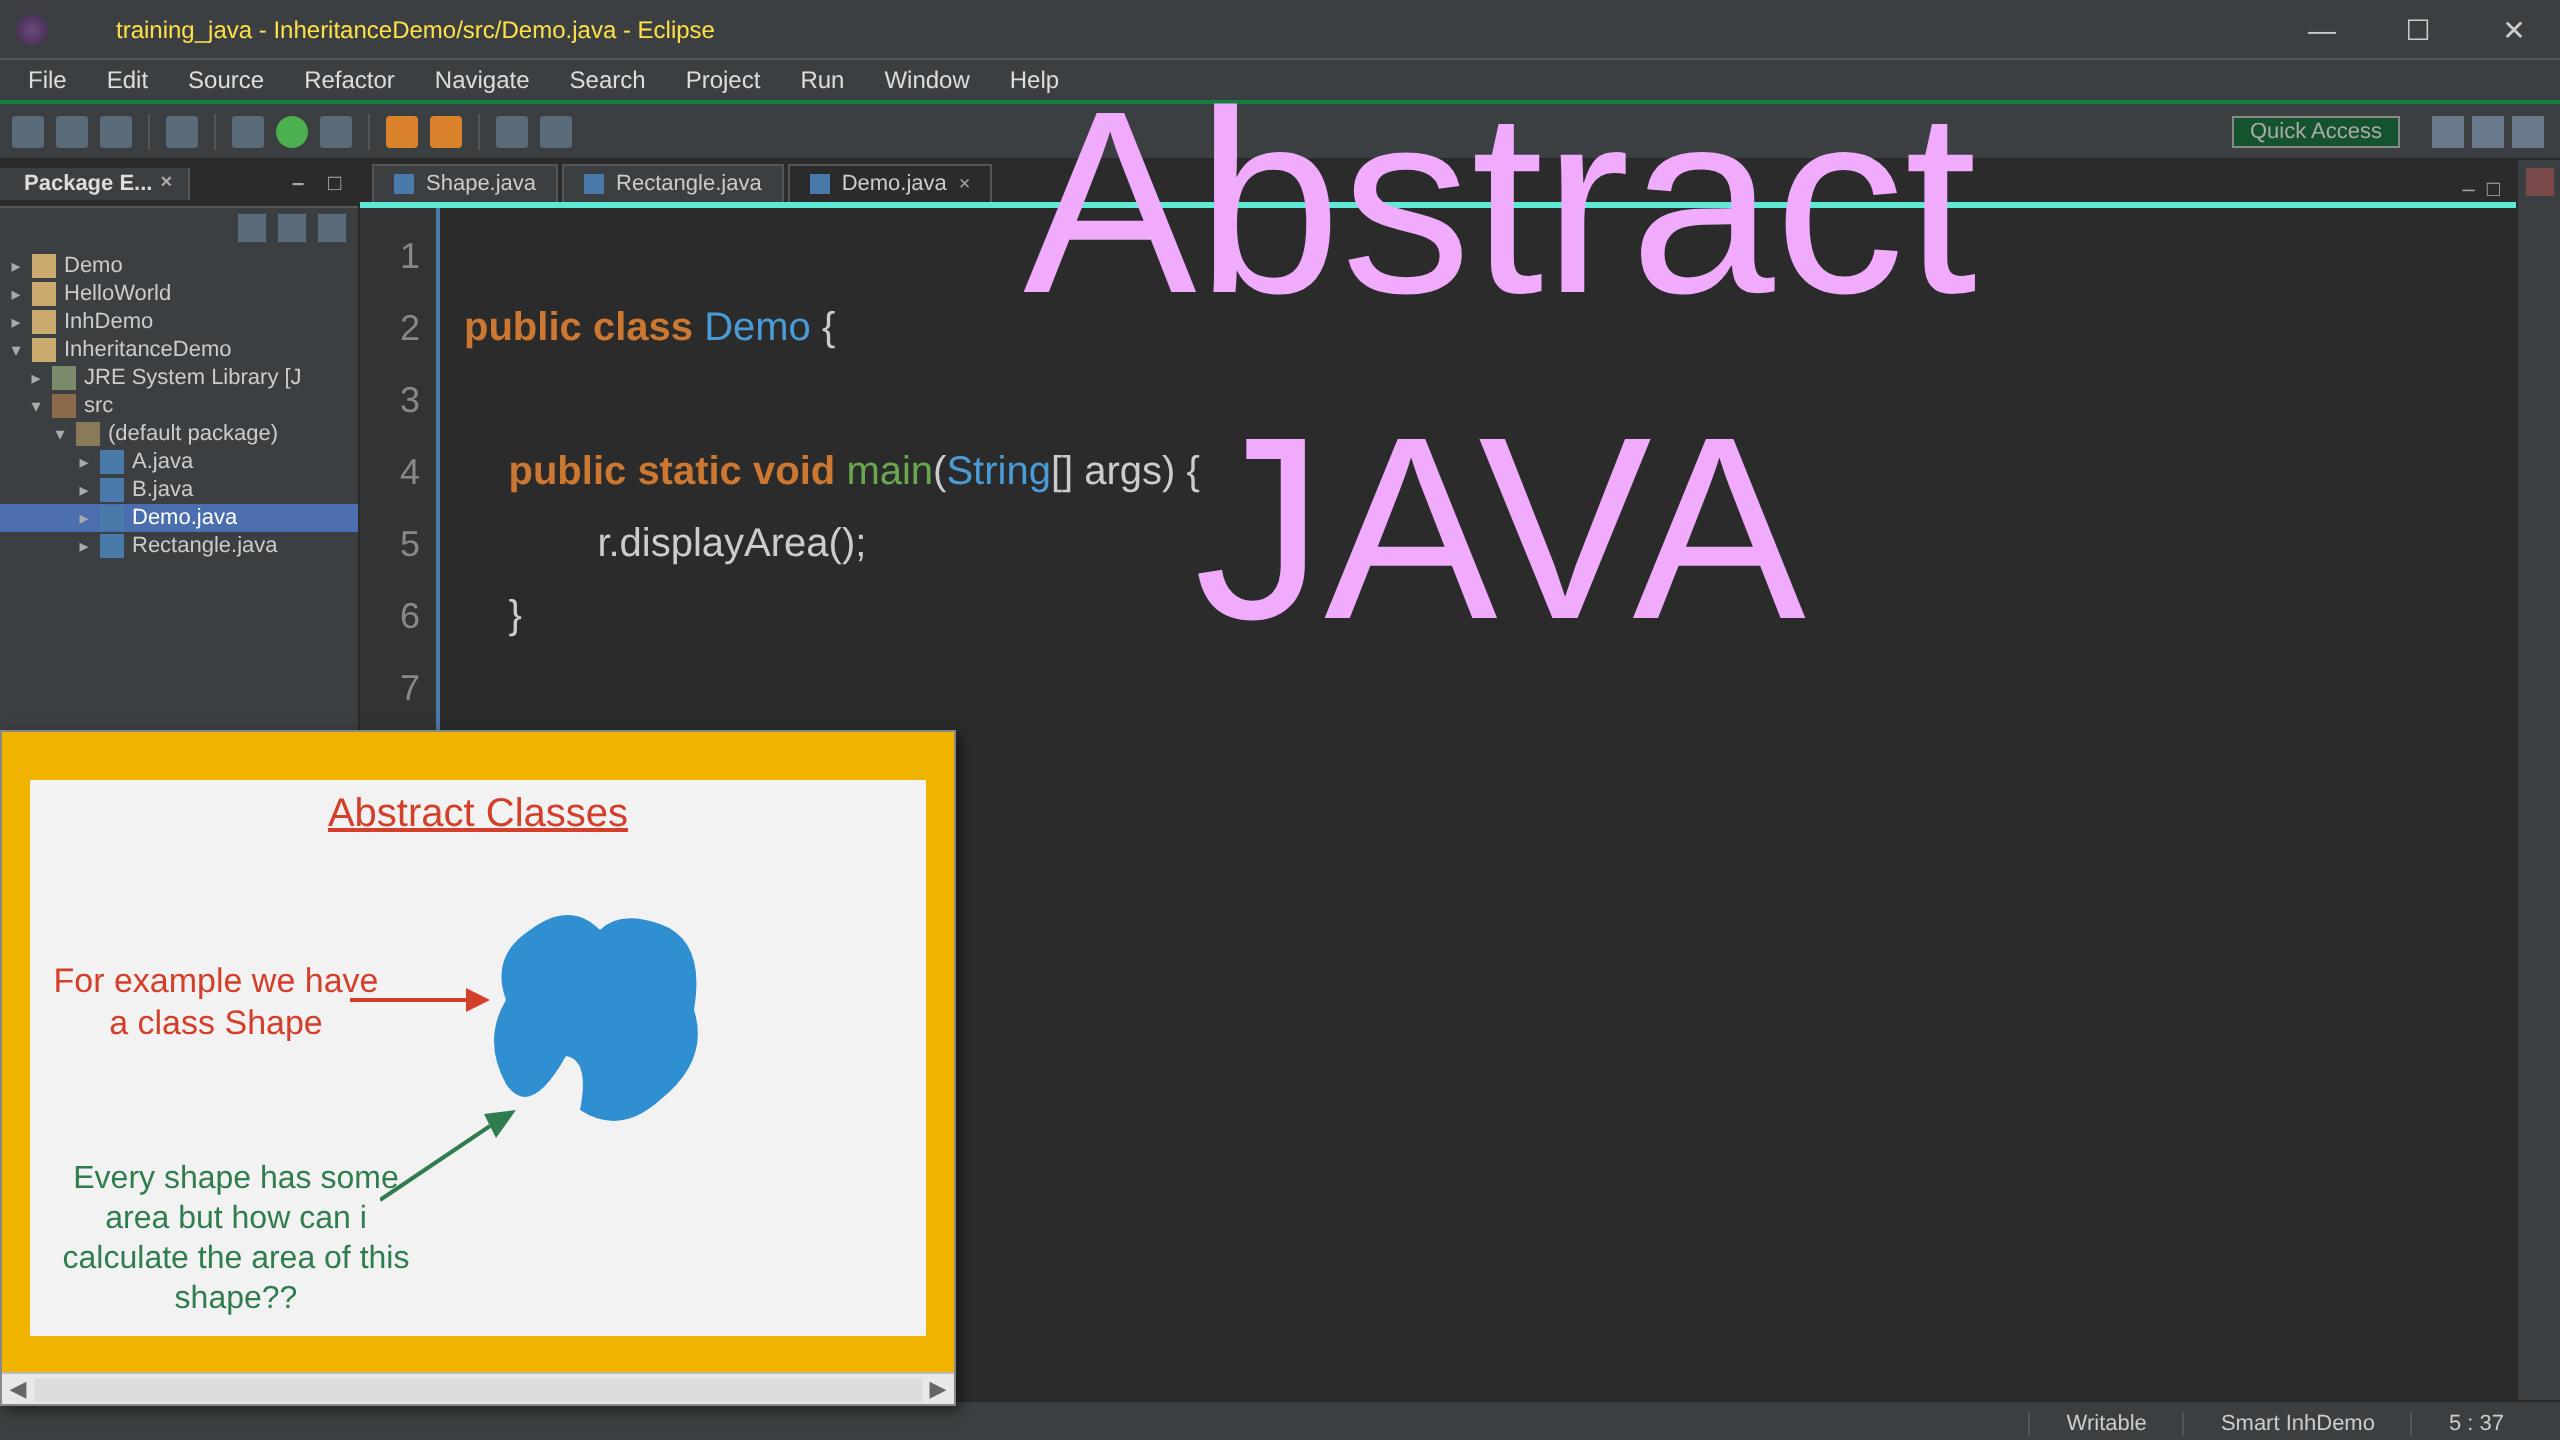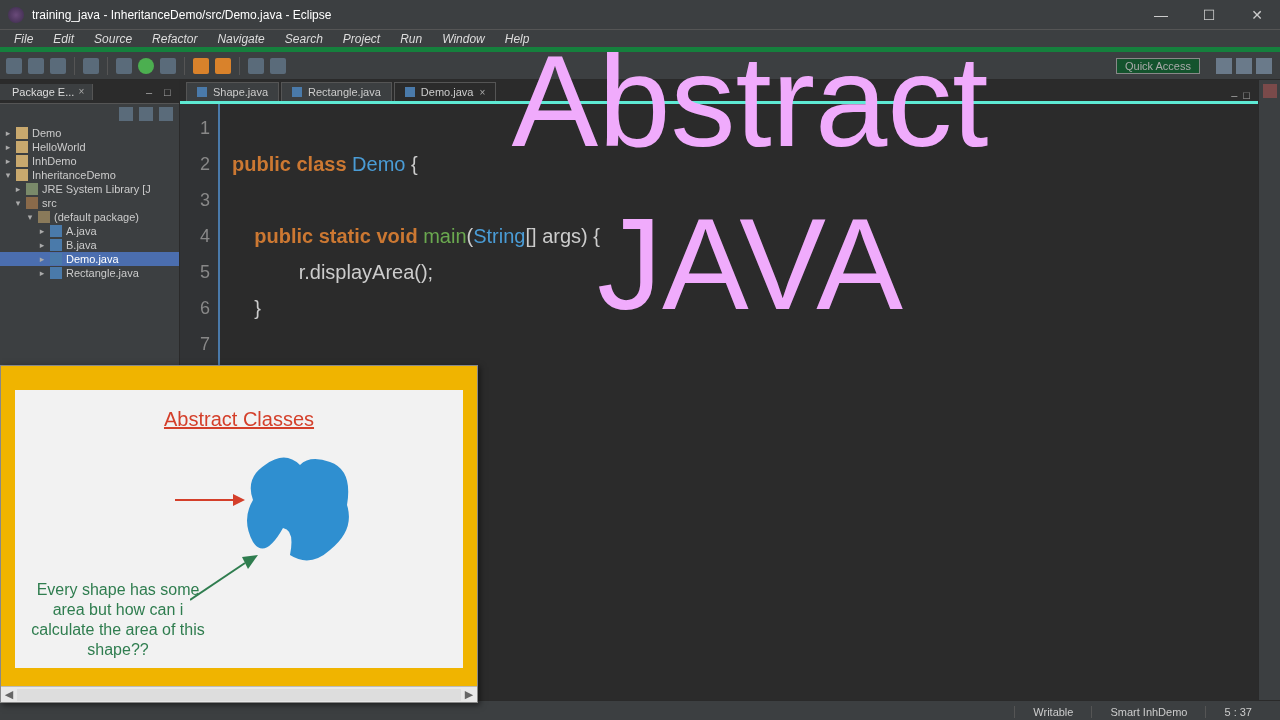--- a/index.html
+++ b/index.html
@@ -1,34 +1,34 @@
 <!DOCTYPE html>
 <html><head>
 <meta charset="utf-8">
 <style>
 * { margin: 0; padding: 0; box-sizing: border-box; font-family: "Segoe UI", Tahoma, sans-serif; }
 body { width: 1280px; height: 720px; background: #2b2b2b; color: #ccc; overflow: hidden; position: relative; }
 .titlebar { height: 30px; background: #3c3f41; display: flex; align-items: center; padding: 0 8px; border-bottom: 1px solid #555; }
 .titlebar .eclipse-icon { width: 16px; height: 16px; border-radius: 50%; background: radial-gradient(#6a4a7a, #3a2a4a); margin-right: 8px; }
-.titlebar .title { flex: 1; font-size: 12px; color: #ffffff; }
+.titlebar .title { flex: 1; font-size: 12px; color: #fde047; margin-left: 26px; }
 .titlebar .winbtns { display: flex; gap: 18px; font-size: 14px; color: #ccc; }
 .titlebar .winbtns span { cursor: pointer; width: 30px; text-align: center; }
-.menubar { height: 22px; background: #3c3f41; display: flex; align-items: center; padding: 0 4px; font-size: 12px; color: #ddd; border-bottom: 5px solid #15803d; font-style: italic; }
+.menubar { height: 22px; background: #3c3f41; display: flex; align-items: center; padding: 0 4px; font-size: 12px; color: #ddd; border-bottom: 2px solid #15803d; }
 .menubar .mi { padding: 2px 10px; cursor: pointer; }
 .toolbar { height: 28px; background: #3c3f41; display: flex; align-items: center; padding: 0 6px; gap: 6px; border-bottom: 1px solid #2a2a2a; position: relative; }
 .toolbar .tb { width: 16px; height: 16px; background: #5a6b7a; border-radius: 2px; cursor: pointer; }
 .toolbar .tb.green { background: #4caf50; border-radius: 50%; }
 .toolbar .tb.orange { background: #d9822b; }
 .toolbar .sep { width: 1px; height: 18px; background: #555; margin: 0 2px; }
 .toolbar .quick { position: absolute; right: 80px; border: 1px solid #888; padding: 1px 8px; font-size: 11px; color: #aaa; background: #14532d; }
 .toolbar .persp { position: absolute; right: 8px; display: flex; gap: 4px; }
 .toolbar .persp .pi { width: 16px; height: 16px; background: #6a7a8a; cursor: pointer; }
 .workspace { display: flex; height: 620px; }
 .sidebar { width: 180px; background: #3c3f41; border-right: 1px solid #2a2a2a; display: flex; flex-direction: column; }
-.view-tabs { height: 24px; display: flex; align-items: center; background: #2b2b2b; border-bottom: 1px solid #555; }
+.view-tabs { height: 24px; display: flex; align-items: center; background: #2b2b2b; border-bottom: 1px solid #555; font-weight: bold; }
 .view-tabs .vt { background: #3c3f41; padding: 2px 8px; font-size: 11px; color: #ddd; display: flex; align-items: center; gap: 4px; border-right: 1px solid #555; }
 .view-tabs .vt .vx { font-size: 10px; color: #aaa; cursor: pointer; }
 .view-tabs .vspace { flex: 1; }
 .view-tabs .vb { width: 12px; height: 12px; margin: 0 3px; color: #aaa; font-size: 11px; cursor: pointer; }
 .view-toolbar { height: 20px; display: flex; justify-content: flex-end; align-items: center; padding: 0 6px; gap: 6px; }
 .view-toolbar .vtb { width: 14px; height: 14px; background: #5a6b7a; cursor: pointer; }
 .tree { flex: 1; overflow: auto; font-size: 11px; color: #ccc; padding: 2px 0; }
 .tree .tn { padding: 1px 4px; display: flex; align-items: center; gap: 4px; white-space: nowrap; cursor: pointer; }
 .tree .tn .tw { width: 8px; font-size: 9px; color: #aaa; text-align: center; }
 .tree .tn .ico { width: 12px; height: 12px; display: inline-block; }
@@ -62,21 +62,21 @@
 .cursor { display: inline-block; width: 1px; height: 26px; background: #ccc; vertical-align: middle; }
 .right-strip { width: 22px; background: #3c3f41; border-left: 1px solid #2a2a2a; }
 .right-strip .marker { width: 14px; height: 14px; margin: 4px auto; background: #7a4a4a; }
 .statusbar { height: 22px; background: #3c3f41; border-top: 1px solid #2a2a2a; display: flex; align-items: center; font-size: 11px; color: #ccc; padding: 0 10px; }
 .statusbar .sseg { padding: 0 18px; border-left: 1px solid #555; }
 .statusbar .sspace { flex: 1; }
 .overlay-title { position: absolute; top: 20px; left: 260px; right: 40px; font-size: 130px; color: #f0abfc; line-height: 1.25; pointer-events: none; font-family: "Segoe UI Light", "Segoe UI", sans-serif; }
 .overlay-title .row { text-align: center; }
 .slide { position: absolute; left: 0; top: 365px; width: 478px; height: 338px; background: #f0b400; border: 1px solid #888; box-shadow: 2px 2px 6px rgba(0,0,0,0.5); }
 .slide .inner { position: absolute; left: 14px; top: 24px; right: 14px; bottom: 34px; background: #f2f2f2; }
-.slide .stitle { text-align: center; color: #d43f2a; font-size: 20px; text-decoration: underline; padding-top: 6px; margin-top: 12px; }
+.slide .stitle { text-align: center; color: #d43f2a; font-size: 20px; text-decoration: underline; padding-top: 6px; }
 .slide .blob { position: absolute; left: 220px; top: 60px; width: 130px; height: 120px; }
 .slide .txt1 { position: absolute; left: 8px; top: 90px; width: 170px; color: #d43f2a; font-size: 17px; text-align: center; line-height: 1.25; }
 .slide .txt2 { position: absolute; left: 8px; top: 190px; width: 190px; color: #2f7d4f; font-size: 16px; text-align: center; line-height: 1.25; }
 .slide .scrollbar { position: absolute; left: 0; bottom: 0; right: 0; height: 16px; background: #e8e8e8; border-top: 1px solid #bbb; display:flex; align-items:center; }
 .slide .scrollbar .sarr { width: 16px; text-align:center; color:#666; font-size:11px; cursor:pointer; }
 .slide .scrollbar .strack { flex:1; height:12px; background:#ddd; }
 </style>
 </head>
 <body>
 
@@ -271,20 +271,21 @@
       <path d="M30 15 Q50 0 65 15 Q75 5 95 12 Q118 20 112 55 Q120 80 95 100 Q75 118 55 105 Q60 80 48 78 Q30 110 18 92 Q6 70 18 50 Q10 28 30 15 Z" fill="#2f8fd0"></path>
     </svg>
     <svg style="position:absolute;left:160px;top:95px;width:70px;height:30px">
         <line x1="0" y1="15" x2="58" y2="15" stroke="#d43f2a" stroke-width="2"></line>
         <polygon points="58,9 70,15 58,21" fill="#d43f2a"></polygon>
       </svg>
     <svg style="position:absolute;left:175px;top:165px;width:70px;height:50px">
         <line x1="0" y1="45" x2="55" y2="8" stroke="#2f7d4f" stroke-width="2"></line>
         <polygon points="52,2 68,0 58,14" fill="#2f7d4f"></polygon>
       </svg>
+    <div class="txt1">For example we have a class Shape</div>
     <div class="txt2">Every shape has some area but how can i calculate the area of this shape??</div>
   </div>
   <div class="scrollbar">
     <div class="sarr">◀</div>
     <div class="strack"></div>
     <div class="sarr">▶</div>
   </div>
 </div>
 
 </body></html>

